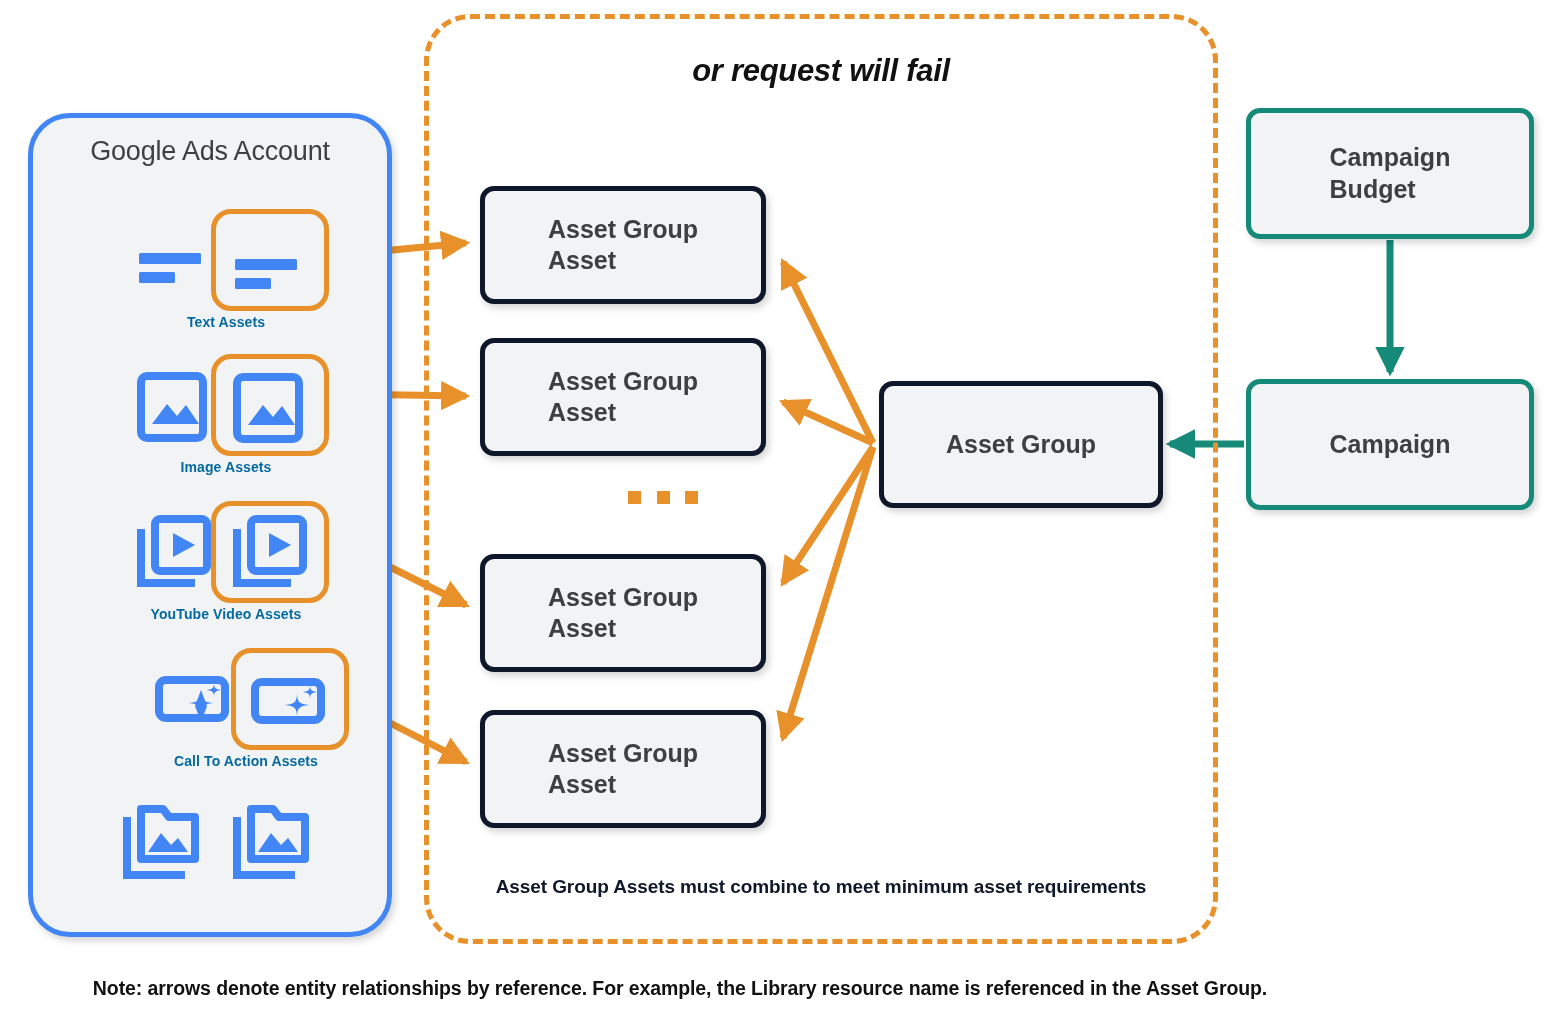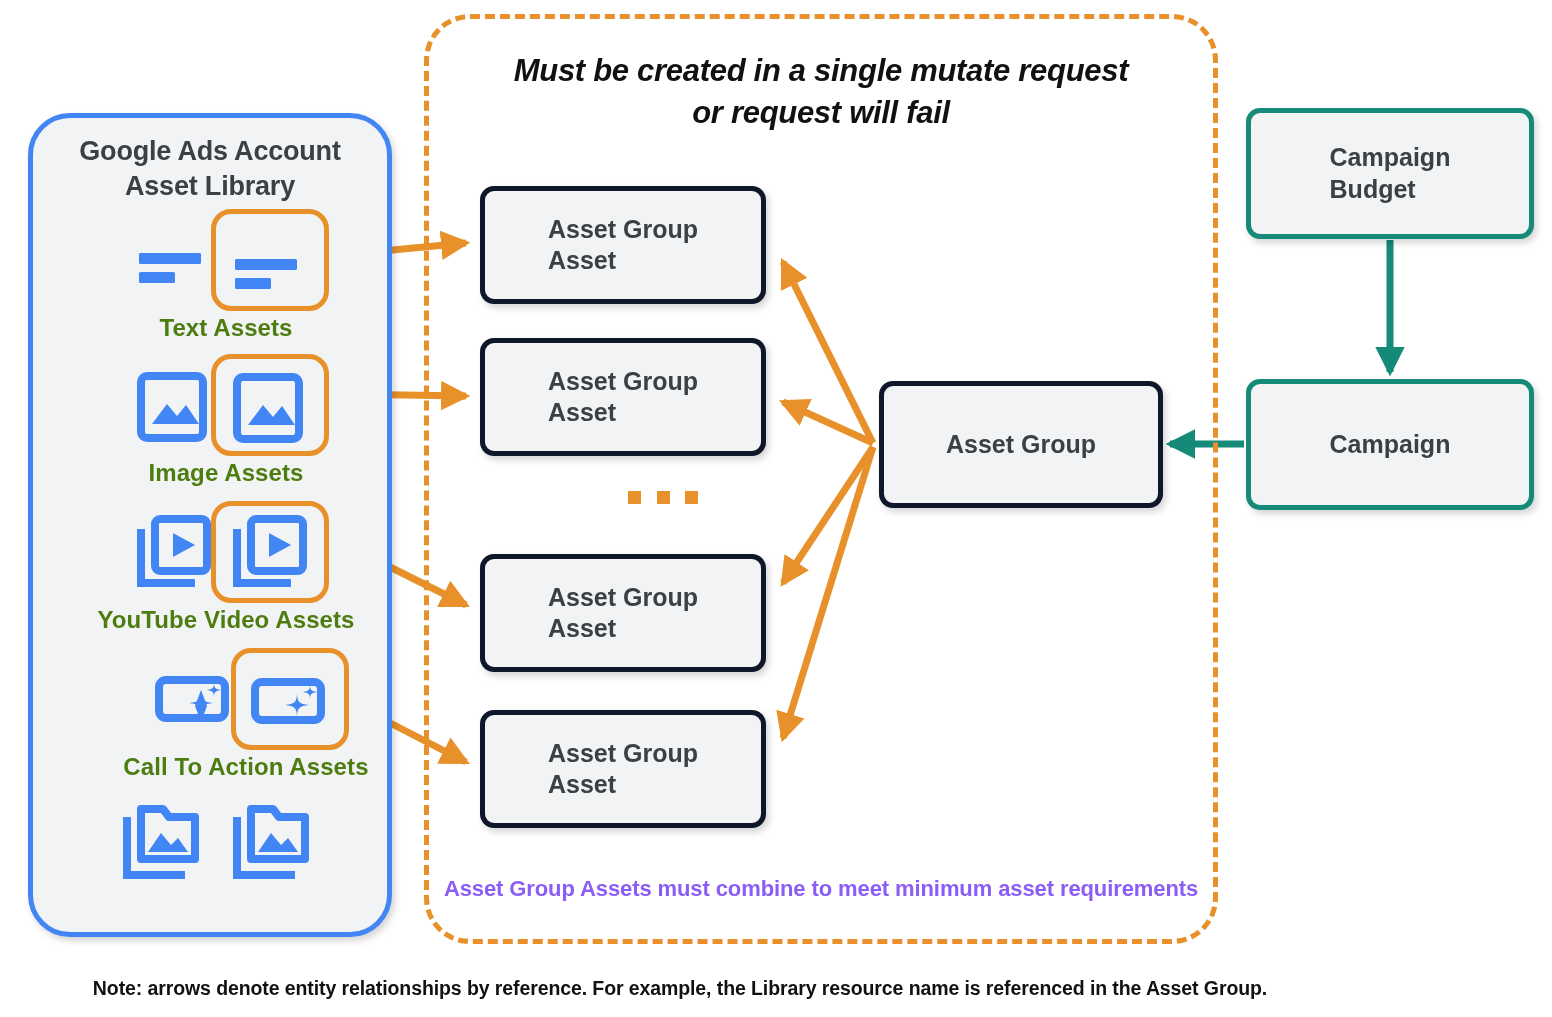--- a/index.html
+++ b/index.html
@@ -32,21 +32,21 @@
     box-sizing: border-box;
     box-shadow: 3px 4px 7px rgba(0,0,0,0.17);
   }
   #library-title {
     position: absolute;
     left: 0;
     top: 16px;
     width: 100%;
     text-align: center;
     font-size: 27px;
-    font-weight: bold;
+    font-weight: normal;
     color: #3c4043;
     line-height: 1.30;
     letter-spacing: -0.2px;
   }
 
   .asset-row {
     position: absolute;
     left: 0;
     width: 100%;
   }
@@ -66,23 +66,23 @@
     left: -8px;
     top: -8px;
     width: 118px;
     height: 102px;
     border: 5px solid #E8912A;
     border-radius: 20px;
     box-sizing: border-box;
   }
   .asset-caption {
     text-align: center;
-    font-size: 24px;
+    font-size: 14px;
     font-weight: bold;
-    color: #4d7c0f;
+    color: #0369a1;
     margin-top: 8px;
     letter-spacing: 0.1px;
     padding-left: 32px;
   }
 
   
   #mutate-box {
     position: absolute;
     left: 424px;
     top: 14px;
@@ -105,23 +105,23 @@
     color: #111111;
     line-height: 1.35;
     letter-spacing: -0.3px;
   }
   #mutate-footnote {
     position: absolute;
     left: 430px;
     top: 876px;
     width: 782px;
     text-align: center;
-    font-size: 22px;
+    font-size: 19px;
     font-weight: bold;
-    color: #8b5cf6;
+    color: #0f172a;
     letter-spacing: -0.1px;
   }
 
   
   .node {
     position: absolute;
     background: #f1f3f4;
     border-radius: 14px;
     box-sizing: border-box;
     display: flex;
@@ -242,21 +242,20 @@
     </g>
 
     <g>
       <path d="M 1244 444 L 1170 444" stroke="#158A78" stroke-width="7" fill="none" marker-end="url(#arrowTeal)"></path>
     </g>
   </svg>
 
   <div id="asset-library">
     <div id="library-title">
       <div>Google Ads Account</div>
-      <div>Asset Library</div>
     </div>
 
     <div class="asset-row" style="top:96px;">
       <div class="asset-icons">
         <div class="icon-slot left">
           <svg width="86" height="86" viewBox="0 0 86 86">
             <rect x="8" y="36" width="62" height="11" rx="1.5" fill="#4285F4"></rect>
             <rect x="8" y="55" width="36" height="11" rx="1.5" fill="#4285F4"></rect>
           </svg>
         </div>
@@ -349,21 +348,20 @@
             <path d="M 29 53 L 42 34 L 52 46 L 59 39 L 69 53 Z" fill="#4285F4"></path>
           </svg>
         </div>
       </div>
     </div>
   </div>
 
   <div id="mutate-box"></div>
 
   <div id="mutate-heading">
-    <div>Must be created in a single mutate request</div>
     <div>or request will fail</div>
   </div>
 
   <div class="node orange aga" id="aga-0">
     <div>
       <div>Asset Group</div>
       <div>Asset</div>
     </div>
   </div>
   <div class="node orange aga" id="aga-1">

